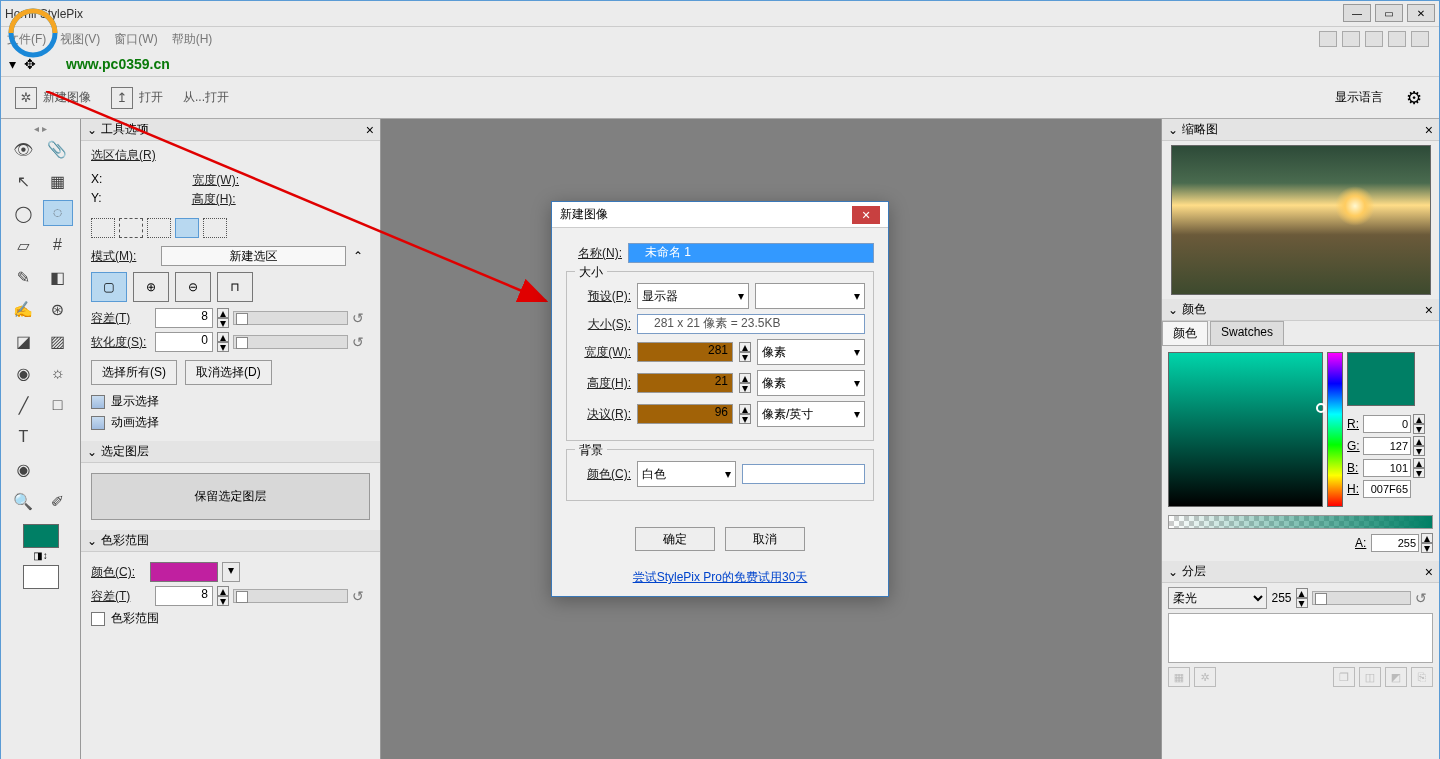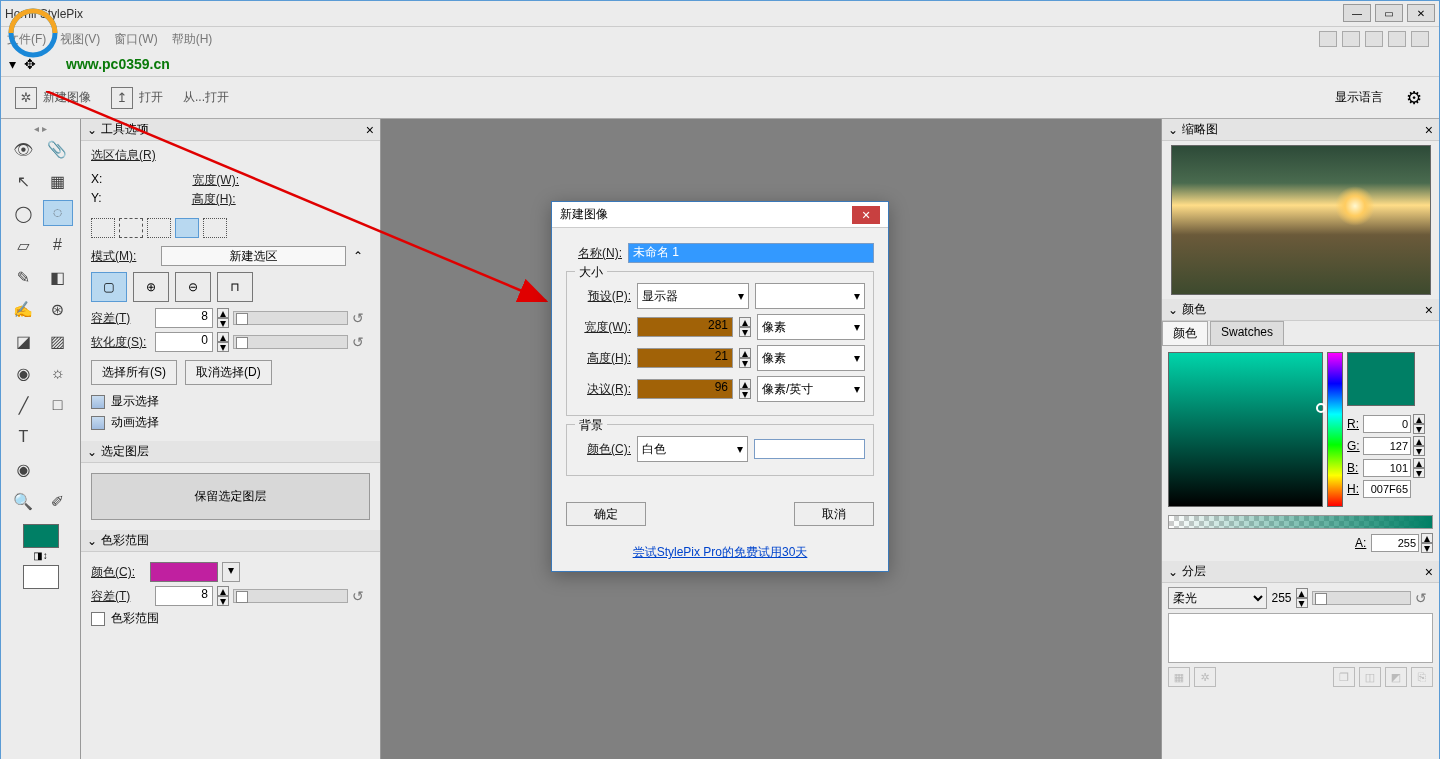--- a/index.html
+++ b/index.html
@@ -86,30 +86,30 @@
 .layer-top select { flex: 1; height: 22px; border: 1px solid #999; }
 .layer-list { height: 50px; background: #fff; border: 1px solid #aaa; margin: 4px 0; }
 .layer-btns { display: flex; gap: 4px; justify-content: flex-start; }
 .layer-btns div { width: 22px; height: 20px; border: 1px solid #bbb; color: #bbb; font-size: 11px; display: flex; align-items: center; justify-content: center; }
 .dialog { position: absolute; left: 550px; top: 200px; width: 338px; background: #f0f0f0; border: 1px solid #3a78b8; box-shadow: 0 4px 18px rgba(0,0,0,0.3); z-index: 100; }
 .dialog-title { height: 26px; background: #fff; display: flex; align-items: center; padding: 0 8px; border-bottom: 1px solid #ccc; }
 .dialog-close { margin-left: auto; width: 28px; height: 18px; background: #c84040; color: #fff; text-align: center; font-size: 11px; line-height: 18px; }
 .dialog-body { padding: 10px 14px; }
 .dlg-row { display: flex; align-items: center; margin: 5px 0; gap: 6px; }
 .dlg-row label { width: 56px; text-align: right; }
-.dlg-row .txt { flex: 1; height: 20px; border: 1px solid #7a9cc6; background: #fff; padding: 0 4px; }
+.dlg-row .txt { flex: 1; height: 20px; border: 1px solid #7a9cc6; background: #fff; padding: 0 16px; }
 .dlg-row .txt.sel { background: #3399ff; color: #fff; }
 .fieldset { border: 1px solid #c0c0c0; padding: 6px 8px 8px; margin: 8px 0; position: relative; }
 .fieldset .legend { position: absolute; top: -8px; left: 8px; background: #f0f0f0; padding: 0 4px; }
 .dd2 { height: 20px; border: 1px solid #999; background: #fff; padding: 12px 4px; display: flex; align-items: center; }
 .dd2 .ar { margin-left: auto; }
 .dlg-row .dd2:first-of-type { flex: 1; }
 .dlg-row .num { width: 96px; height: 20px; border: 1px solid #999; background: #a16207; text-align: right; padding: 0 4px; }
 .cb2 { width: 13px; height: 13px; border: 1px solid #777; }
-.dlg-btns { display: flex; justify-content: space-between; gap: 10px; padding: 8px 14px; }
+.dlg-btns { display: flex; justify-content: center; gap: 10px; padding: 8px 14px; }
 .dlg-btn { width: 80px; height: 24px; border: 1px solid #999; background: #eee; }
 .trial-link { text-align: center; padding: 10px; }
 .trial-link a { color: #0044cc; text-decoration: underline; }
 .arrow-svg { position: absolute; left: 45px; top: 90px; z-index: 50; pointer-events: none; }
 </style>
 </head>
 <body>
 
 <div class="window-frame">
   <div class="titlebar">
@@ -445,20 +445,24 @@
           <label class="link-label">预设(P):</label>
           <div class="dd2" style="flex:1">
               <span>显示器</span>
               <span class="ar">▾</span>
             </div>
           <div class="dd2" style="width:110px">
               <span class="ar">▾</span>
             </div>
         </div>
         <div class="dlg-row">
+          <label class="link-label">大小(S):</label>
+          <div class="txt" style="color:#555">281 x 21 像素 = 23.5KB</div>
+        </div>
+        <div class="dlg-row">
           <label class="link-label">宽度(W):</label>
           <div class="num">281</div>
           <div class="spin">
               <div>▴</div>
               <div>▾</div>
             </div>
           <div class="dd2" style="flex:1">
               <span>像素</span>
               <span class="ar">▾</span>
             </div>

